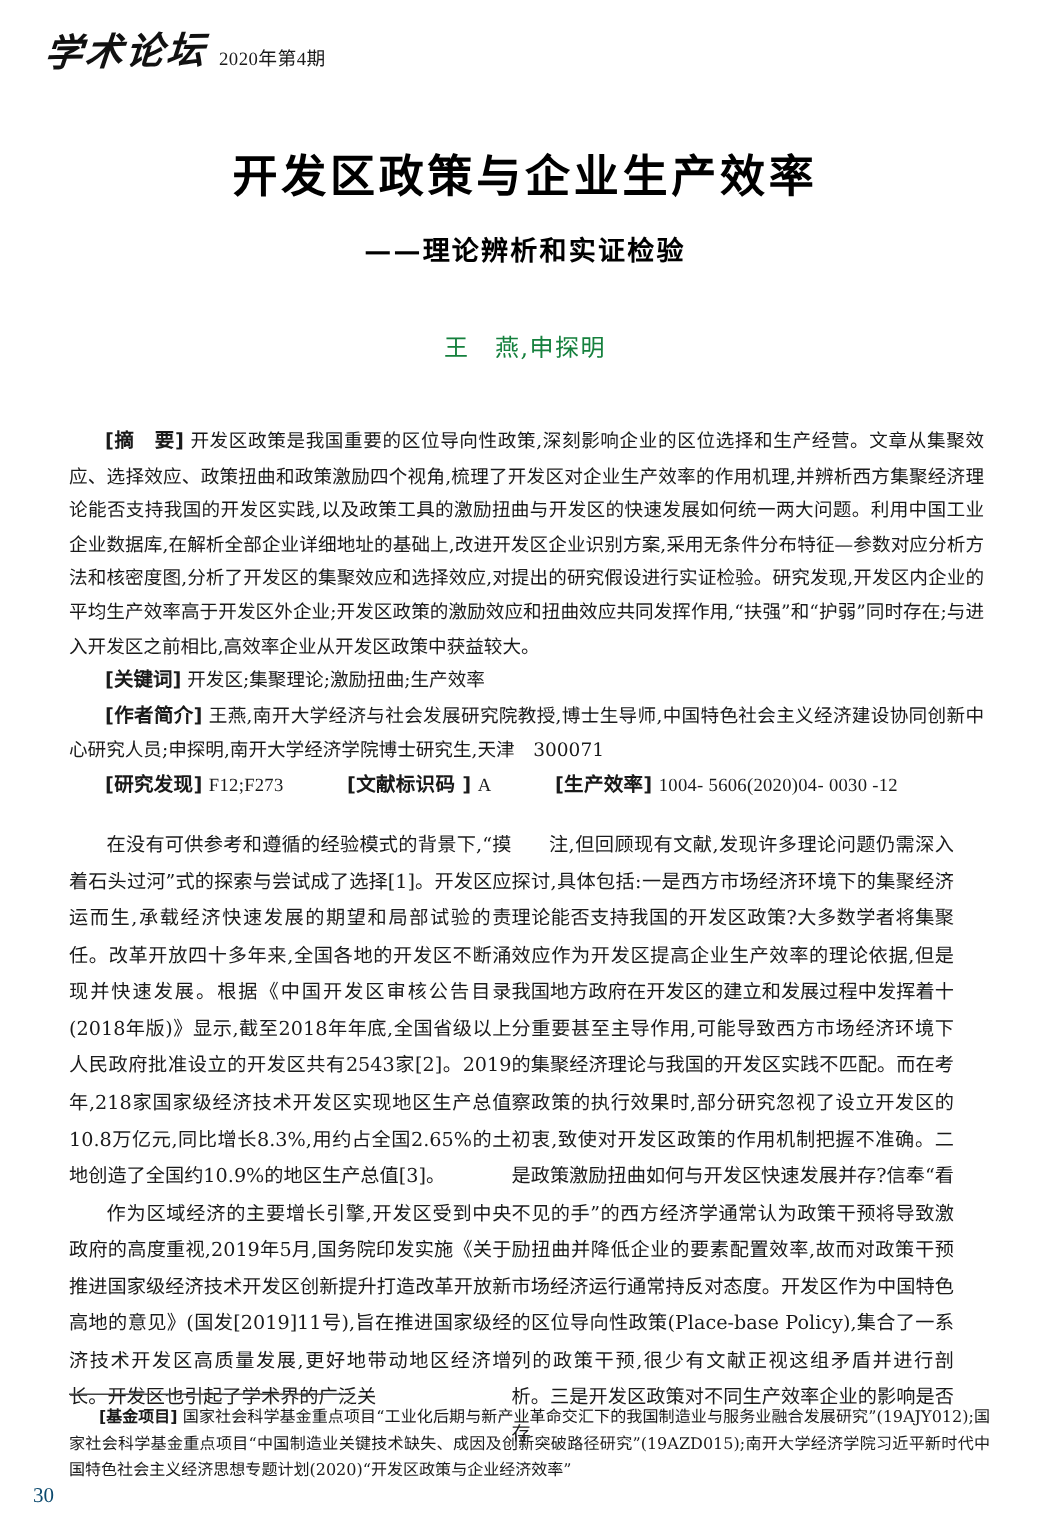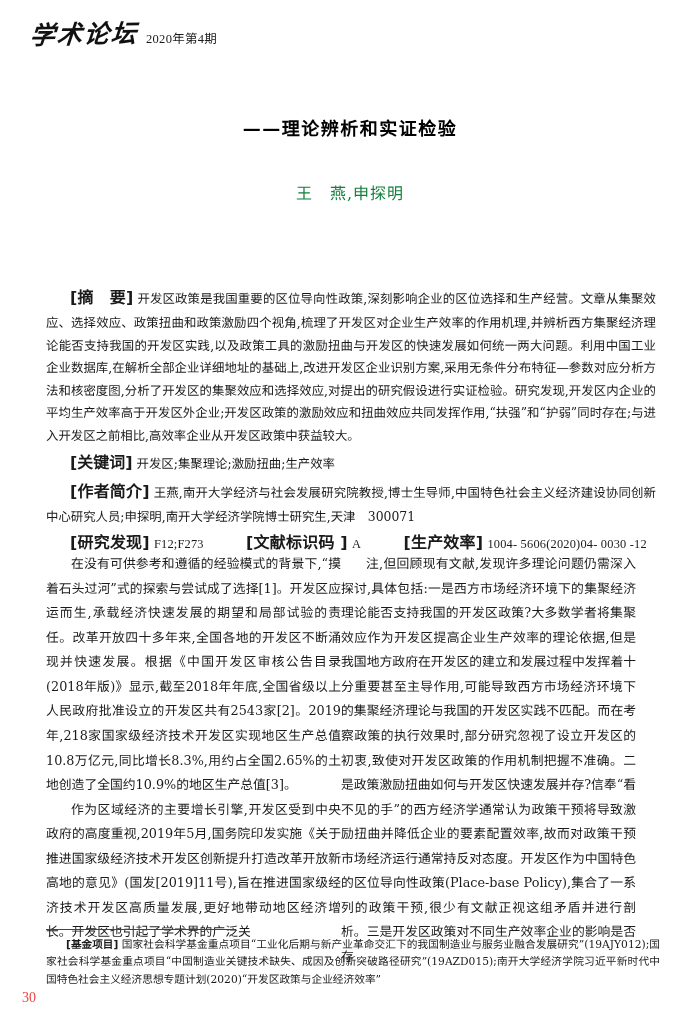--- a/index.html
+++ b/index.html
@@ -97,21 +97,21 @@
   }
   .fm-para {
     margin: 0;
     text-indent: 24px;
     text-align: justify;
   }
   .fm-para.noindent { text-indent: 24px; }
   .fm-label {
     font-family: "DejaVu Sans", "Liberation Sans", sans-serif;
     font-weight: 700;
-    font-size: 16px;
+    font-size: 13px;
   }
   .fm-meta {
     margin: 0;
     text-indent: 24px;
     letter-spacing: 0.2px;
   }
   .fm-meta .gap { display: inline-block; width: 34px; }
   .codeval {
     font-family: "Liberation Serif", serif;
     letter-spacing: 0.2px;
@@ -170,34 +170,35 @@
     font-family: "DejaVu Sans", "Liberation Sans", sans-serif;
     font-weight: 700;
     font-size: 10.6px;
   }
   .page-number {
     position: absolute;
     left: 22px;
     top: 990px;
     font-size: 14px;
     font-family: "Liberation Serif", serif;
-    color: #ef4444;
+    color: #0c4a6e;
   }
 </style>
 </head>
 <body>
 
 <div class="page">
 
   <div class="masthead">
     <span class="journal-logo">学术论坛</span>
     <span class="issue-line">2020年第4期</span>
   </div>
 
   <div class="title-block">
+    <h1 class="article-title">开发区政策与企业生产效率</h1>
     <div class="article-subtitle">——理论辨析和实证检验</div>
     <div class="authors">王　燕,申探明</div>
   </div>
 
   <div class="frontmatter">
 
     <p class="fm-para">
       <span class="fm-label">[摘　要]</span>
       <span>开发区政策是我国重要的区位导向性政策,深刻影响企业的区位选择和生产经营。文章从集聚效应、选择效应、政策扭曲和政策激励四个视角,梳理了开发区对企业生产效率的作用机理,并辨析西方集聚经济理论能否支持我国的开发区实践,以及政策工具的激励扭曲与开发区的快速发展如何统一两大问题。利用中国工业企业数据库,在解析全部企业详细地址的基础上,改进开发区企业识别方案,采用无条件分布特征—参数对应分析方法和核密度图,分析了开发区的集聚效应和选择效应,对提出的研究假设进行实证检验。研究发现,开发区内企业的平均生产效率高于开发区外企业;开发区政策的激励效应和扭曲效应共同发挥作用,“扶强”和“护弱”同时存在;与进入开发区之前相比,高效率企业从开发区政策中获益较大。</span>
     </p>

